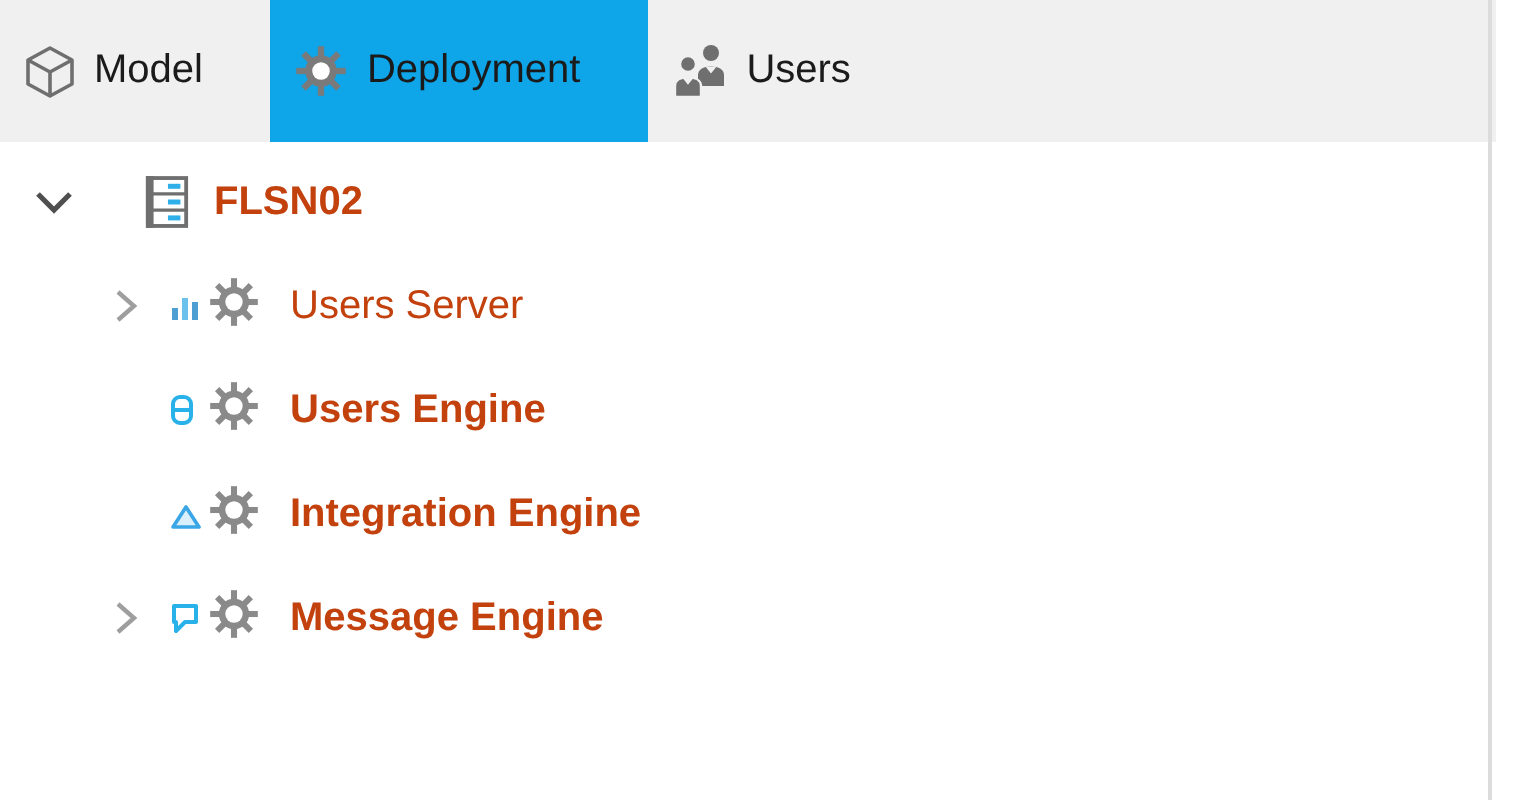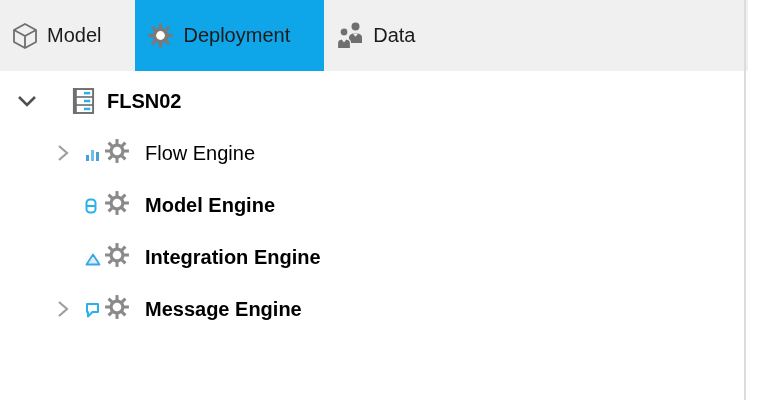--- a/index.html
+++ b/index.html
@@ -40,21 +40,21 @@
   .tab-icon { display: flex; align-items: center; }
 
   
   .tree { padding-top: 4px; }
   .tree-row {
     display: flex;
     align-items: center;
     height: 52px;
     font-size: 20px;
   }
-  .tree-row .label { color: #000000; }
+  .tree-row .label { color: #c2410c; }
   .label.bold { font-weight: 700; }
 
   .row-root { padding-left: 17px; }
   .row-root .chev-slot { width: 20px; display: flex; align-items: center; }
   .row-root .node-icon { margin-left: 35px; display: flex; align-items: center; }
   .row-root .label { margin-left: 12px; }
 
   .row-child { padding-left: 57px; }
   .row-child .chev-slot { width: 14px; display: flex; align-items: center; }
   .composite-icon {
@@ -115,21 +115,21 @@
             <path d="M13 21 L13 15.5 C13 12.8 15.5 11.2 19.5 11.2 C23.5 11.2 26 12.8 26 15.5 L26 21 Z"></path>
             <path d="M16.8 11.4 L19.5 14.8 L22.2 11.4 Z" fill="#f0f0f0"></path>
           </g>
           <g stroke="#f0f0f0" stroke-width="1.2">
             <circle cx="8" cy="10" r="4"></circle>
             <path d="M1.5 26.5 L1.5 21 C1.5 18.3 4 16.7 8 16.7 C12 16.7 14.5 18.3 14.5 21 L14.5 26.5 Z"></path>
           </g>
           <path d="M5.3 17 L8 20.4 L10.7 17 Z" fill="#f0f0f0" stroke="none"></path>
         </svg>
       </span>
-      <span>Data</span>
+      <span>Users</span>
     </div>
 
   </div>
 
   <div class="tree">
 
     <div class="tree-row row-root">
       <span class="chev-slot">
         <svg width="20" height="12" viewBox="0 0 20 12">
           <path d="M2 2 L10 10 L18 2" fill="none" stroke="#4f4f4f" stroke-width="2.6"></path>
@@ -175,21 +175,21 @@
                   <rect x="10.6" y="18" width="2.8" height="5"></rect>
                 <rect x="1" y="10.6" width="5" height="2.8"></rect>
                   <rect x="18" y="10.6" width="5" height="2.8"></rect>
               </g>
               <circle cx="12" cy="12" r="7"></circle>
             </g>
             <circle cx="12" cy="12" r="4" fill="#ffffff"></circle>
           </svg>
         </span>
       </span>
-      <span class="label">Flow Engine</span>
+      <span class="label">Users Server</span>
     </div>
 
     <div class="tree-row row-child">
       <span class="chev-slot"></span>
       <span class="composite-icon">
         <span class="glyph">
           <svg width="12" height="16" viewBox="0 0 12 16">
             <rect x="1.5" y="1.5" width="9" height="13" rx="3.5" fill="none" stroke="#29b1ea" stroke-width="2"></rect>
             <line x1="1.5" y1="8" x2="10.5" y2="8" stroke="#29b1ea" stroke-width="2"></line>
           </svg>
@@ -206,21 +206,21 @@
                   <rect x="10.6" y="18" width="2.8" height="5"></rect>
                 <rect x="1" y="10.6" width="5" height="2.8"></rect>
                   <rect x="18" y="10.6" width="5" height="2.8"></rect>
               </g>
               <circle cx="12" cy="12" r="7"></circle>
             </g>
             <circle cx="12" cy="12" r="4" fill="#ffffff"></circle>
           </svg>
         </span>
       </span>
-      <span class="label bold">Model Engine</span>
+      <span class="label bold">Users Engine</span>
     </div>
 
     <div class="tree-row row-child">
       <span class="chev-slot"></span>
       <span class="composite-icon">
         <span class="glyph">
           <svg width="16" height="13" viewBox="0 0 16 13">
             <path d="M8 1.5 L14.5 11.5 H1.5 Z" fill="#d9effb" stroke="#3aa6e6" stroke-width="1.8" stroke-linejoin="round"></path>
           </svg>
         </span>

